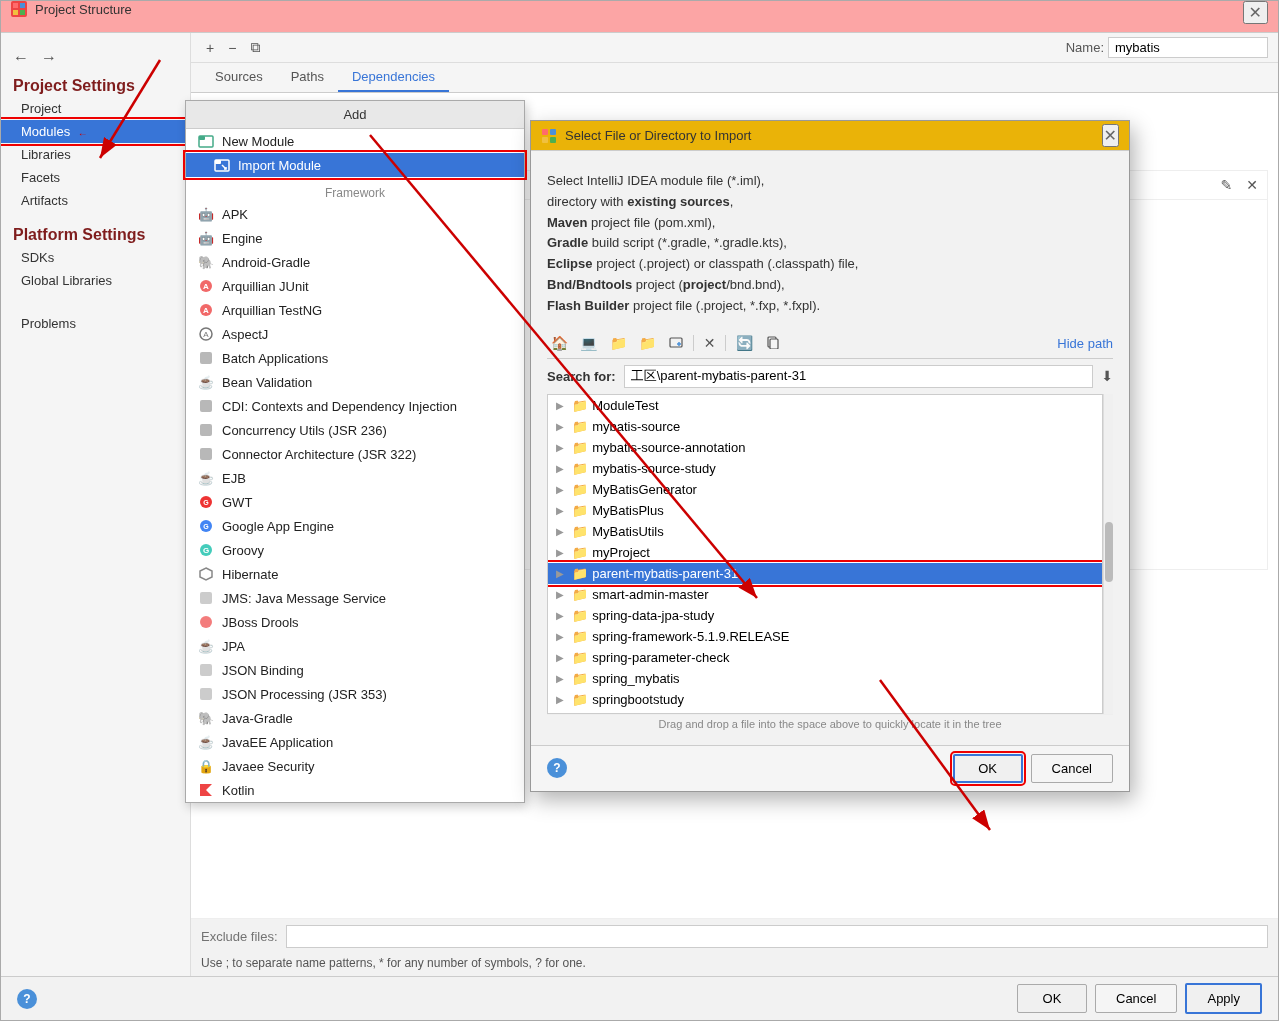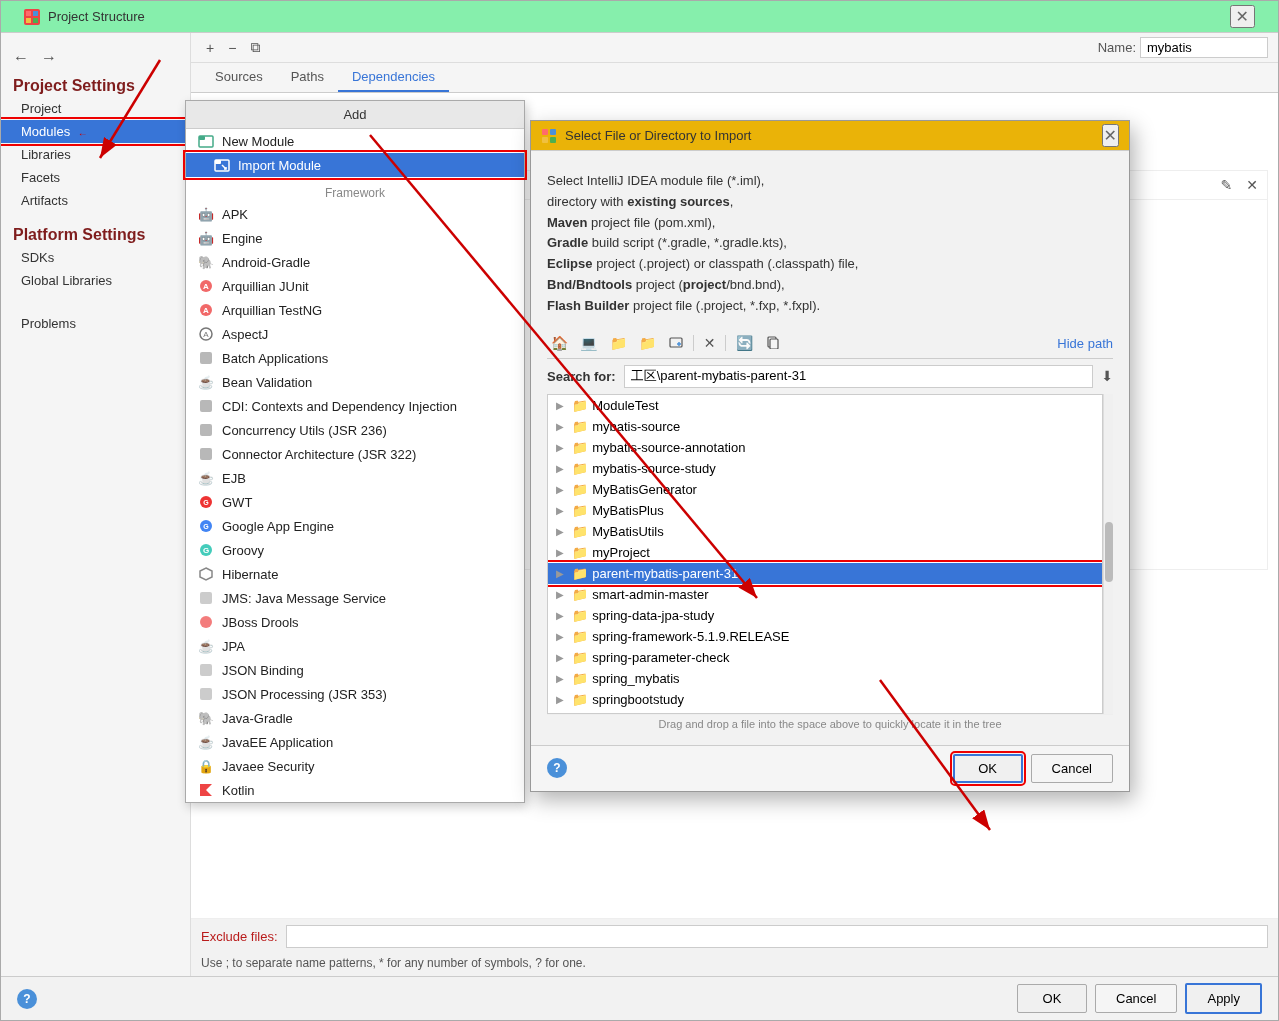--- a/index.html
+++ b/index.html
@@ -9,25 +9,25 @@
     .main-window {
       width: 1279px;
       height: 1021px;
       background: #f2f2f2;
       border: 1px solid #aaa;
       display: flex;
       flex-direction: column;
     }
 
     .title-bar {
-      background: #86efac;
+      background: #fca5a5;
       height: 32px;
       display: flex;
-      align-items: center;
-      padding: 0 23px;
+      align-items: flex-start;
+      padding: 0 10px;
       border-bottom: 1px solid #ccc;
       justify-content: space-between;
     }
     .title-bar-left {
       display: flex;
       align-items: center;
       gap: 8px;
     }
     .title-bar-icon {
       width: 16px; height: 16px;
@@ -115,21 +115,21 @@
       cursor: pointer;
       font-size: 13px;
       color: #555;
       border-bottom: 2px solid transparent;
     }
     .panel-tab.active { border-bottom: 2px solid #3875d7; color: #3875d7; }
     .panel-name-input {
       border: 1px solid #ccc;
       padding: 2px 6px;
       font-size: 13px;
-      width: 128px;
+      width: 160px;
       background: white;
     }
 
     .panel-body {
       flex: 1;
       background: white;
       overflow: auto;
       padding: 10px;
     }
 
@@ -375,21 +375,21 @@
       z-index: 999;
     }
 
     .exclude-row {
       display: flex;
       align-items: center;
       gap: 8px;
       padding: 6px 10px;
       border-top: 1px solid #eee;
     }
-    .exclude-label { font-size: 13px; color: #b91c1c; text-align: center; }
+    .exclude-label { font-size: 13px; color: #737373; text-align: center; }
     .exclude-input {
       flex: 1;
       border: 1px solid #ccc;
       padding: 3px 6px;
       font-size: 13px;
       background: white;
     }
     .exclude-hint {
       font-size: 12px;
       color: #555;

